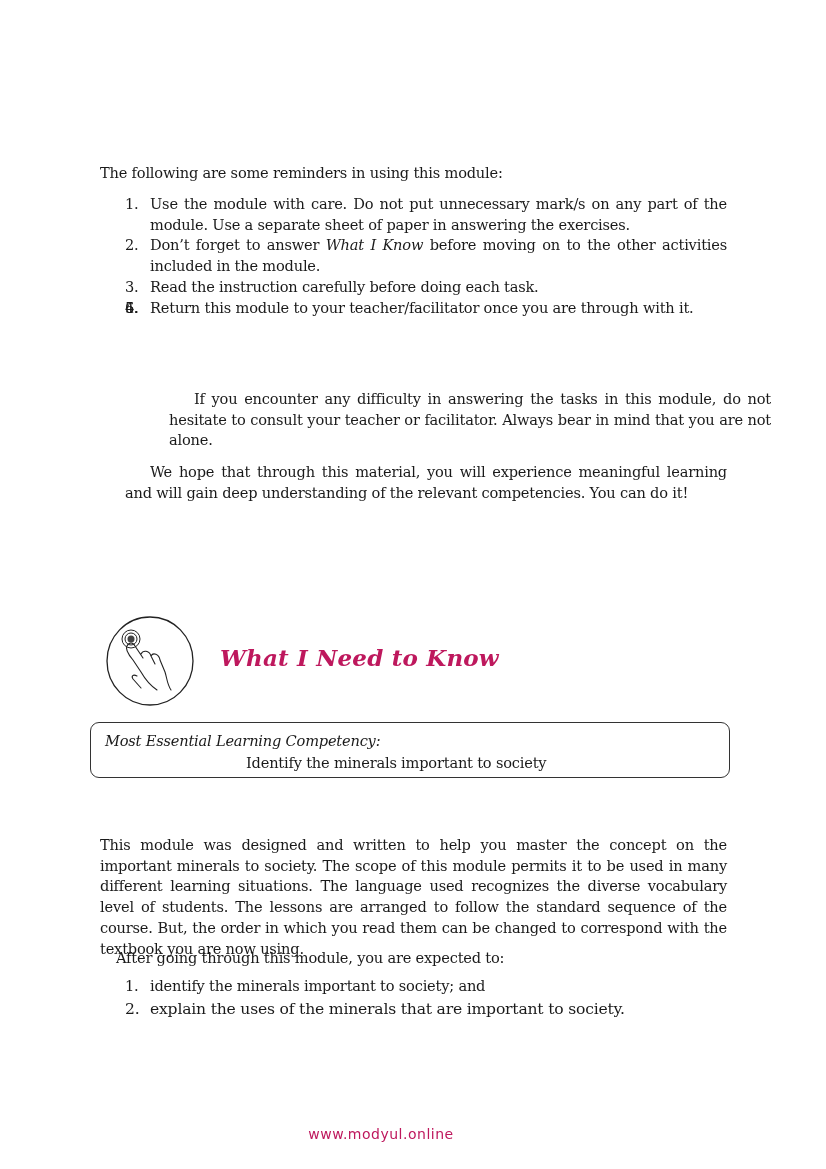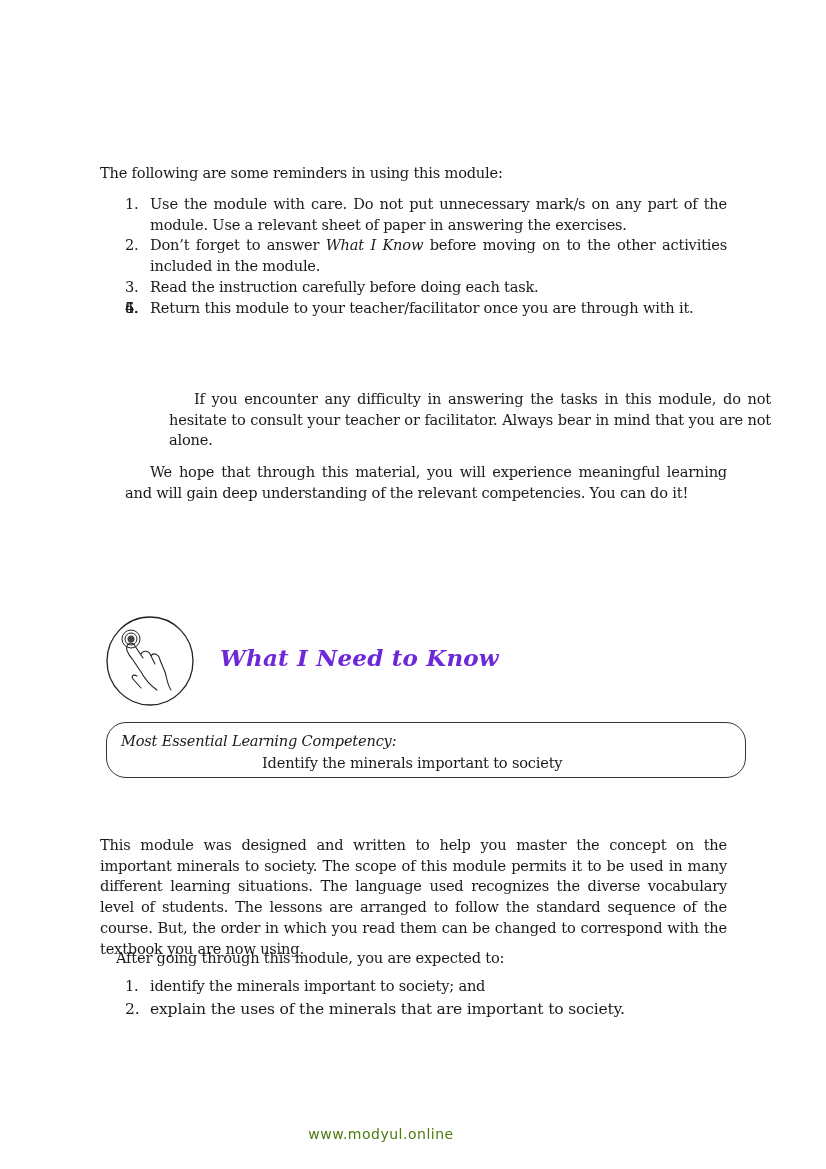--- a/index.html
+++ b/index.html
@@ -6,40 +6,40 @@
   body { width: 826px; height: 1169px; position: relative; overflow: hidden;
          font-family: "DejaVu Serif", "Liberation Serif", serif; color: #1a1a1a; }
   .txt { font-size: 14.6px; line-height: 20.7px; letter-spacing: -0.2px; }
   .abs { position: absolute; }
   .intro { left: 100px; top: 163px; text-align: center; }
   ol.rem { position: absolute; left: 100px; top: 194px; width: 627px; margin: 0; padding: 0; list-style: none; }
   ol.rem li { position: relative; padding-left: 50px; text-align: justify; }
   ol.rem li .num { position: absolute; left: 25px; top: 0; }
   .para { position: absolute; left: 125px; width: 602px; text-align: justify; text-indent: 25px; }
   .icon-wrap { position: absolute; left: 105px; top: 616px; width: 90px; height: 90px; }
-  .heading { position: absolute; left: 220px; top: 644px; font-family: "DejaVu Serif", serif; font-weight: bold; font-style: italic; font-size: 23px; color: #6d28d9; letter-spacing: 0.2px; }
-  .box { position: absolute; left: 106px; top: 722px; width: 638px; height: 54px; border: 1.2px solid #333; border-radius: 20px; }
+  .heading { position: absolute; left: 220px; top: 644px; font-family: "DejaVu Serif", serif; font-weight: bold; font-style: italic; font-size: 23px; color: #be185d; letter-spacing: 0.2px; }
+  .box { position: absolute; left: 90px; top: 722px; width: 638px; height: 54px; border: 1.2px solid #333; border-radius: 9px; }
   .box .label { position: absolute; left: 14px; top: 8px; font-style: italic; }
   .box .value { position: absolute; left: 155px; top: 30px; }
   .body-para { position: absolute; left: 100px; top: 807px; width: 627px; text-align: justify; margin-top: 28px; }
   .after { position: absolute; left: 116px; top: 948px; }
   ol.obj { position: absolute; left: 100px; top: 976px; width: 627px; margin: 0; padding: 0; list-style: none; }
   ol.obj li { position: relative; padding-left: 50px; }
   ol.obj li .num { position: absolute; left: 25px; top: 0; }
   ol.obj li.big { font-size: 15.6px; line-height: 24px; }
   .watermark { position: absolute; left: 0; width: 762px; top: 1126px; text-align: center;
-               font-family: "DejaVu Sans", sans-serif; font-size: 14px; color: #4d7c0f; letter-spacing: 0.5px; }
+               font-family: "DejaVu Sans", sans-serif; font-size: 14px; color: #be185d; letter-spacing: 0.5px; }
 </style>
 </head>
 <body>
 
 <div class="abs txt intro">The following are some reminders in using this module:</div>
 
 <ol class="rem txt">
-  <li><span class="num">1.</span><span>Use the module with care. Do not put unnecessary mark/s on any part of the module. Use a relevant sheet of paper in answering the exercises.</span></li>
+  <li><span class="num">1.</span><span>Use the module with care. Do not put unnecessary mark/s on any part of the module. Use a separate sheet of paper in answering the exercises.</span></li>
   <li><span class="num">2.</span><span>Don’t forget to answer </span><em>What I Know</em><span> before moving on to the other activities included in the module.</span></li>
   <li><span class="num">3.</span><span>Read the instruction carefully before doing each task.</span></li>
   <li><span class="num">4.</span></li>
   <li><span class="num">5.</span></li>
   <li><span class="num">6.</span><span>Return this module to your teacher/facilitator once you are through with it.</span></li>
 </ol>
 
 <div class="para txt" style="top:389px;margin-left:44px;">If you encounter any difficulty in answering the tasks in this module, do not hesitate to consult your teacher or facilitator. Always bear in mind that you are not alone.</div>
 <div class="para txt" style="top:462px;">We hope that through this material, you will experience meaningful learning and will gain deep understanding of the relevant competencies. You can do it!</div>
 

